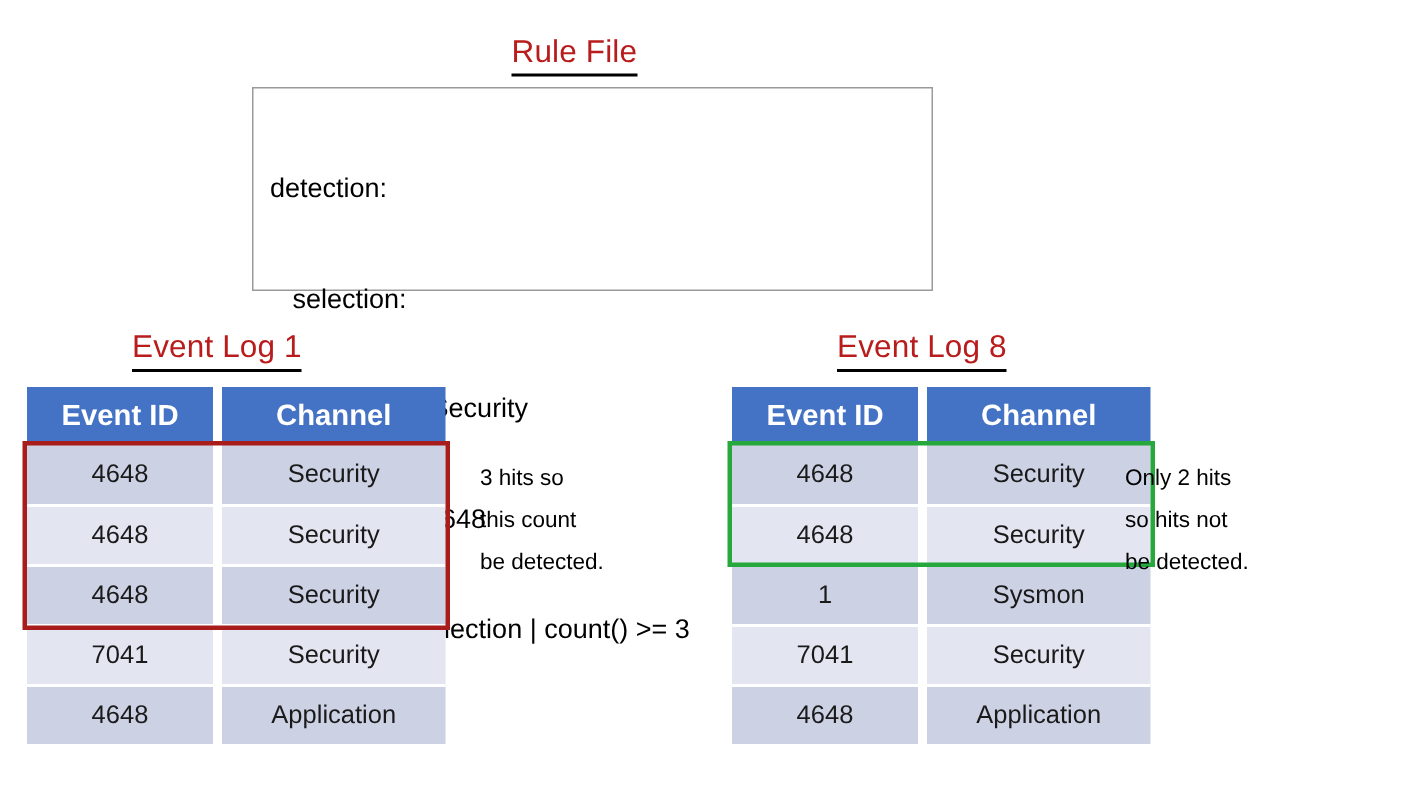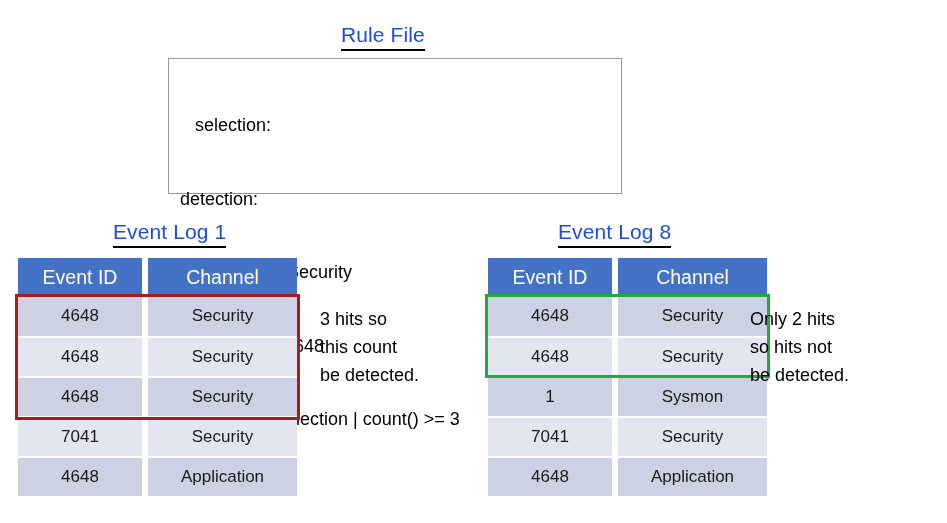--- a/index.html
+++ b/index.html
@@ -18,21 +18,21 @@
     height: 523px;
     background: #ffffff;
     overflow: hidden;
   }
 
   
   .utitle {
     position: absolute;
     font-size: 21px;
     line-height: 26px;
-    color: #1d4ed8;
+    color: #b91c1c;
     white-space: nowrap;
     letter-spacing: 0.1px;
   }
   .utitle .txt {
     display: inline-block;
     border-bottom: 2px solid #000;
     padding-bottom: 1px;
   }
 
   
@@ -78,21 +78,21 @@
     color: #1a1a1a;
     height: 40px;
   }
   .c-id    { width: 124px; }
   .c-gap   { width: 6px; background: #ffffff; }
   .c-chan  { width: 149px; }
 
   .hrow .tcell {
     background: #4472c4;
     color: #ffffff;
-    font-weight: normal;
+    font-weight: bold;
     font-size: 19.5px;
     height: 38px;
   }
   .hrow { height: 38px; }
 
   .shade-a .tcell { background: #ccd1e4; }
   .shade-b .tcell { background: #e3e6f1; }
 
   
   .brow + .brow .tcell { border-top: 2px solid #ffffff; }
@@ -102,47 +102,47 @@
     position: absolute;
     box-sizing: border-box;
     pointer-events: none;
   }
   #hl-red   { border: 3px solid #a81c1c; }
   #hl-green { border: 3px solid #27a83c; }
 
   
   .note {
     position: absolute;
-    font-size: 18px;
+    font-size: 15px;
     line-height: 28px;
     color: #000;
     white-space: nowrap;
   }
   .note span { display: block; }
 </style>
 </head>
 <body>
 
 <div id="canvas">
 
   <div class="utitle" id="rule-title" style="left:341px; top:22px;">
     <span class="txt">Rule File</span>
   </div>
 
   <div id="rule-box"></div>
 
   <div id="rule-lines">
+    <span class="rline">detection:</span>
     <span class="rline">   selection:</span>
-    <span class="rline">detection:</span>
     <span class="rline">      Channel: Security</span>
     <span class="rline">      EventID: 4648</span>
     <span class="rline">   condition: selection | count() &gt;= 3</span>
   </div>
 
-  <div class="utitle" id="log1-title" style="left:88px; top:219px;margin-left:25px;">
+  <div class="utitle" id="log1-title" style="left:88px; top:219px;">
     <span class="txt">Event Log 1</span>
   </div>
 
   <div class="logtable" id="log1" style="left:18px; top:258px;">
 
     <div class="trow hrow">
       <div class="tcell c-id">Event ID</div>
       <div class="c-gap"></div>
       <div class="tcell c-chan">Channel</div>
     </div>

